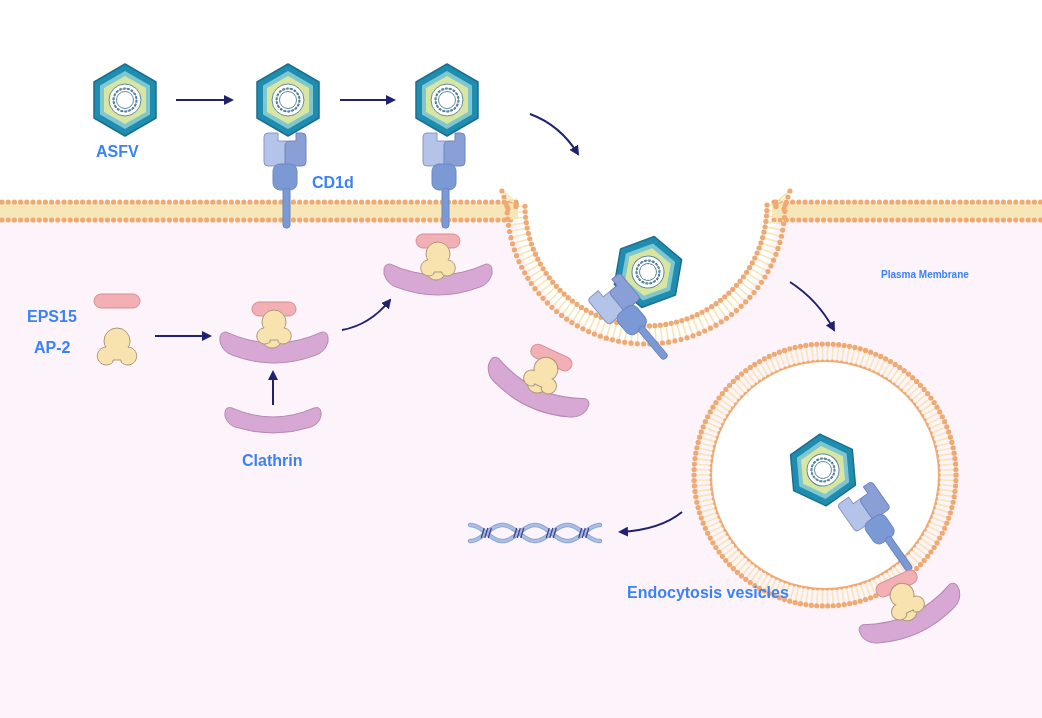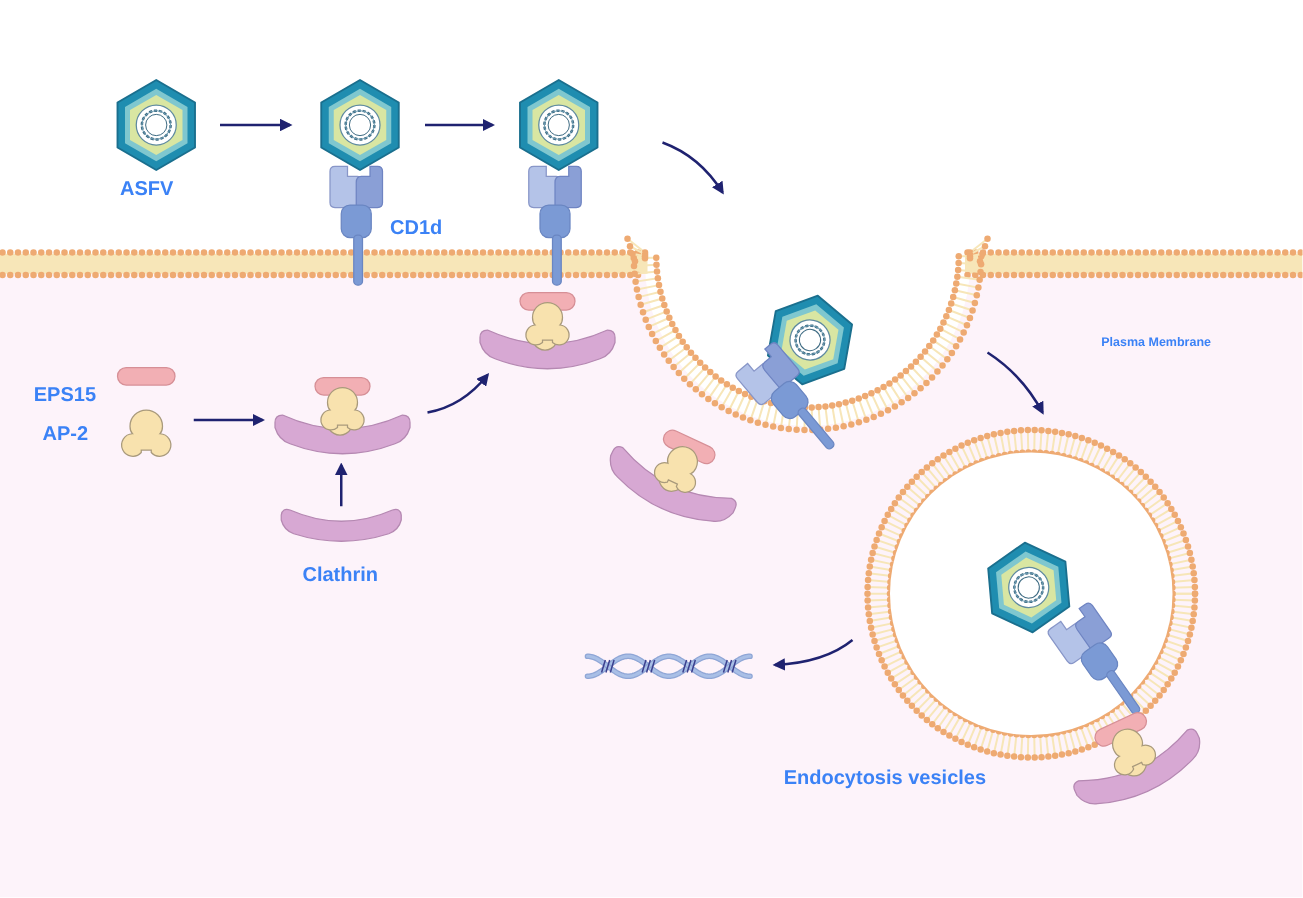--- a/index.html
+++ b/index.html
@@ -1198,14 +1198,14 @@
     <path d="M232,408 q41,18 82,0 q6,-2 7,4 v4 q-2,8 -10,11 q-38,12 -76,0 q-8,-3 -10,-11 v-4 q1,-6 7,-4 z" fill="#d7a8d3" stroke="#b588b2" stroke-width="1"></path>
     <path d="M342,330 Q370,325 390,300" fill="none" stroke="#1f2270" stroke-width="2" marker-end="url(#arrowhead)"></path>
   </svg>
 
   <div class="label" style="left:96px; top:143px;">ASFV</div>
   <div class="label" style="left:312px; top:174px;">CD1d</div>
   <div class="label" style="left:881px; top:243px; font-size:10px;margin-top:26px;">Plasma Membrane</div>
   <div class="label" style="left:27px; top:308px;">EPS15</div>
   <div class="label" style="left:34px; top:339px;">AP-2</div>
   <div class="label" style="left:242px; top:452px;text-align:right;">Clathrin</div>
-  <div class="label" style="left:627px; top:614px;">Endocytosis vesicles</div>
+  <div class="label" style="left:627px; top:584px;">Endocytosis vesicles</div>
 </div>
 
 </body></html>

